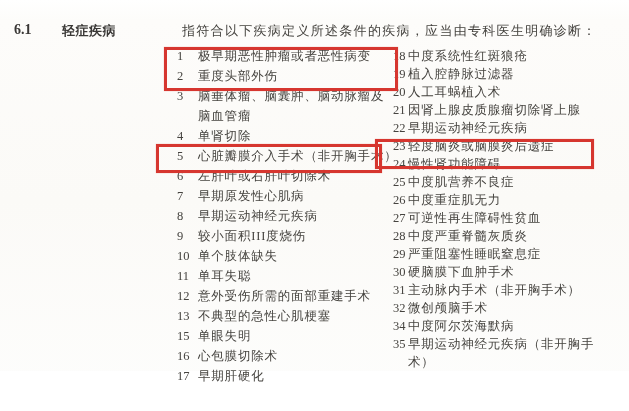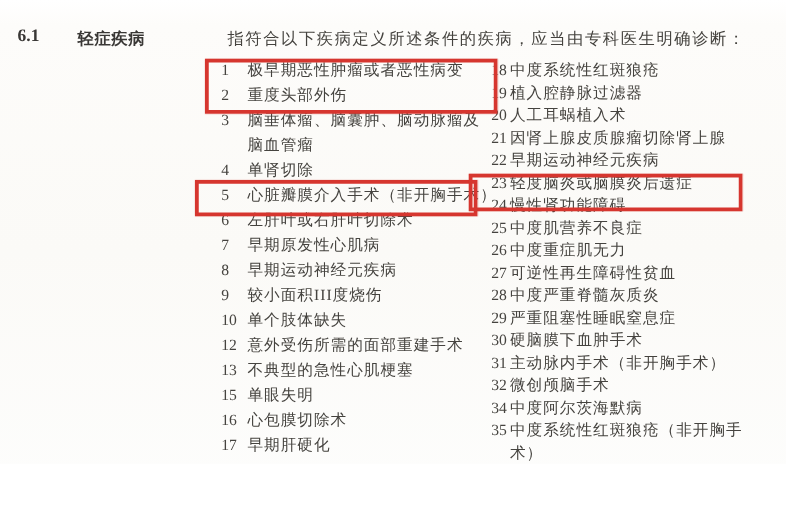--- a/index.html
+++ b/index.html
@@ -109,20 +109,24 @@
   </div>
       <div class="item-row">
     <span class="item-num">9</span>
     <span class="item-text">较小面积III度烧伤</span>
   </div>
       <div class="item-row">
     <span class="item-num">10</span>
     <span class="item-text">单个肢体缺失</span>
   </div>
       <div class="item-row">
+    <span class="item-num">11</span>
+    <span class="item-text">单耳失聪</span>
+  </div>
+      <div class="item-row">
     <span class="item-num">12</span>
     <span class="item-text">意外受伤所需的面部重建手术</span>
   </div>
       <div class="item-row">
     <span class="item-num">13</span>
     <span class="item-text">不典型的急性心肌梗塞</span>
   </div>
       <div class="item-row">
     <span class="item-num">15</span>
     <span class="item-text">单眼失明</span>
@@ -197,21 +201,21 @@
       <div class="item-row">
     <span class="item-num">32</span>
     <span class="item-text">微创颅脑手术</span>
   </div>
       <div class="item-row">
     <span class="item-num">34</span>
     <span class="item-text">中度阿尔茨海默病</span>
   </div>
       <div class="item-row">
     <span class="item-num">35</span>
-    <span class="item-text">中度系统性红斑狼疮（非开胸手
+    <span class="item-text">早期运动神经元疾病（非开胸手
 术）</span>
   </div>
     </div>
 
   <div class="hl-box hl-box-a"></div>
   <div class="hl-box hl-box-b"></div>
   <div class="hl-box hl-box-c"></div>
 
 </div>
 

